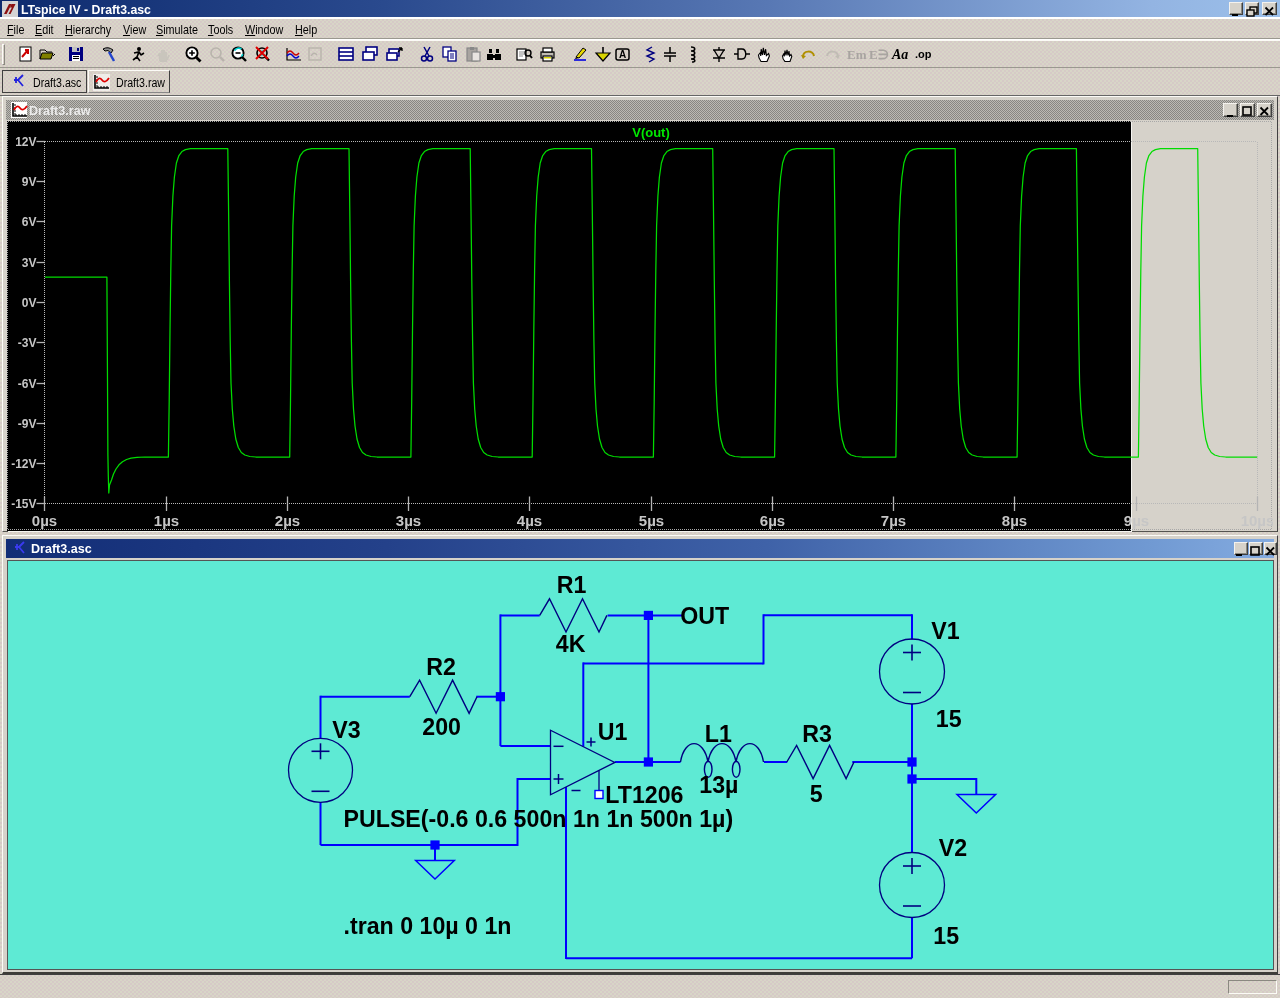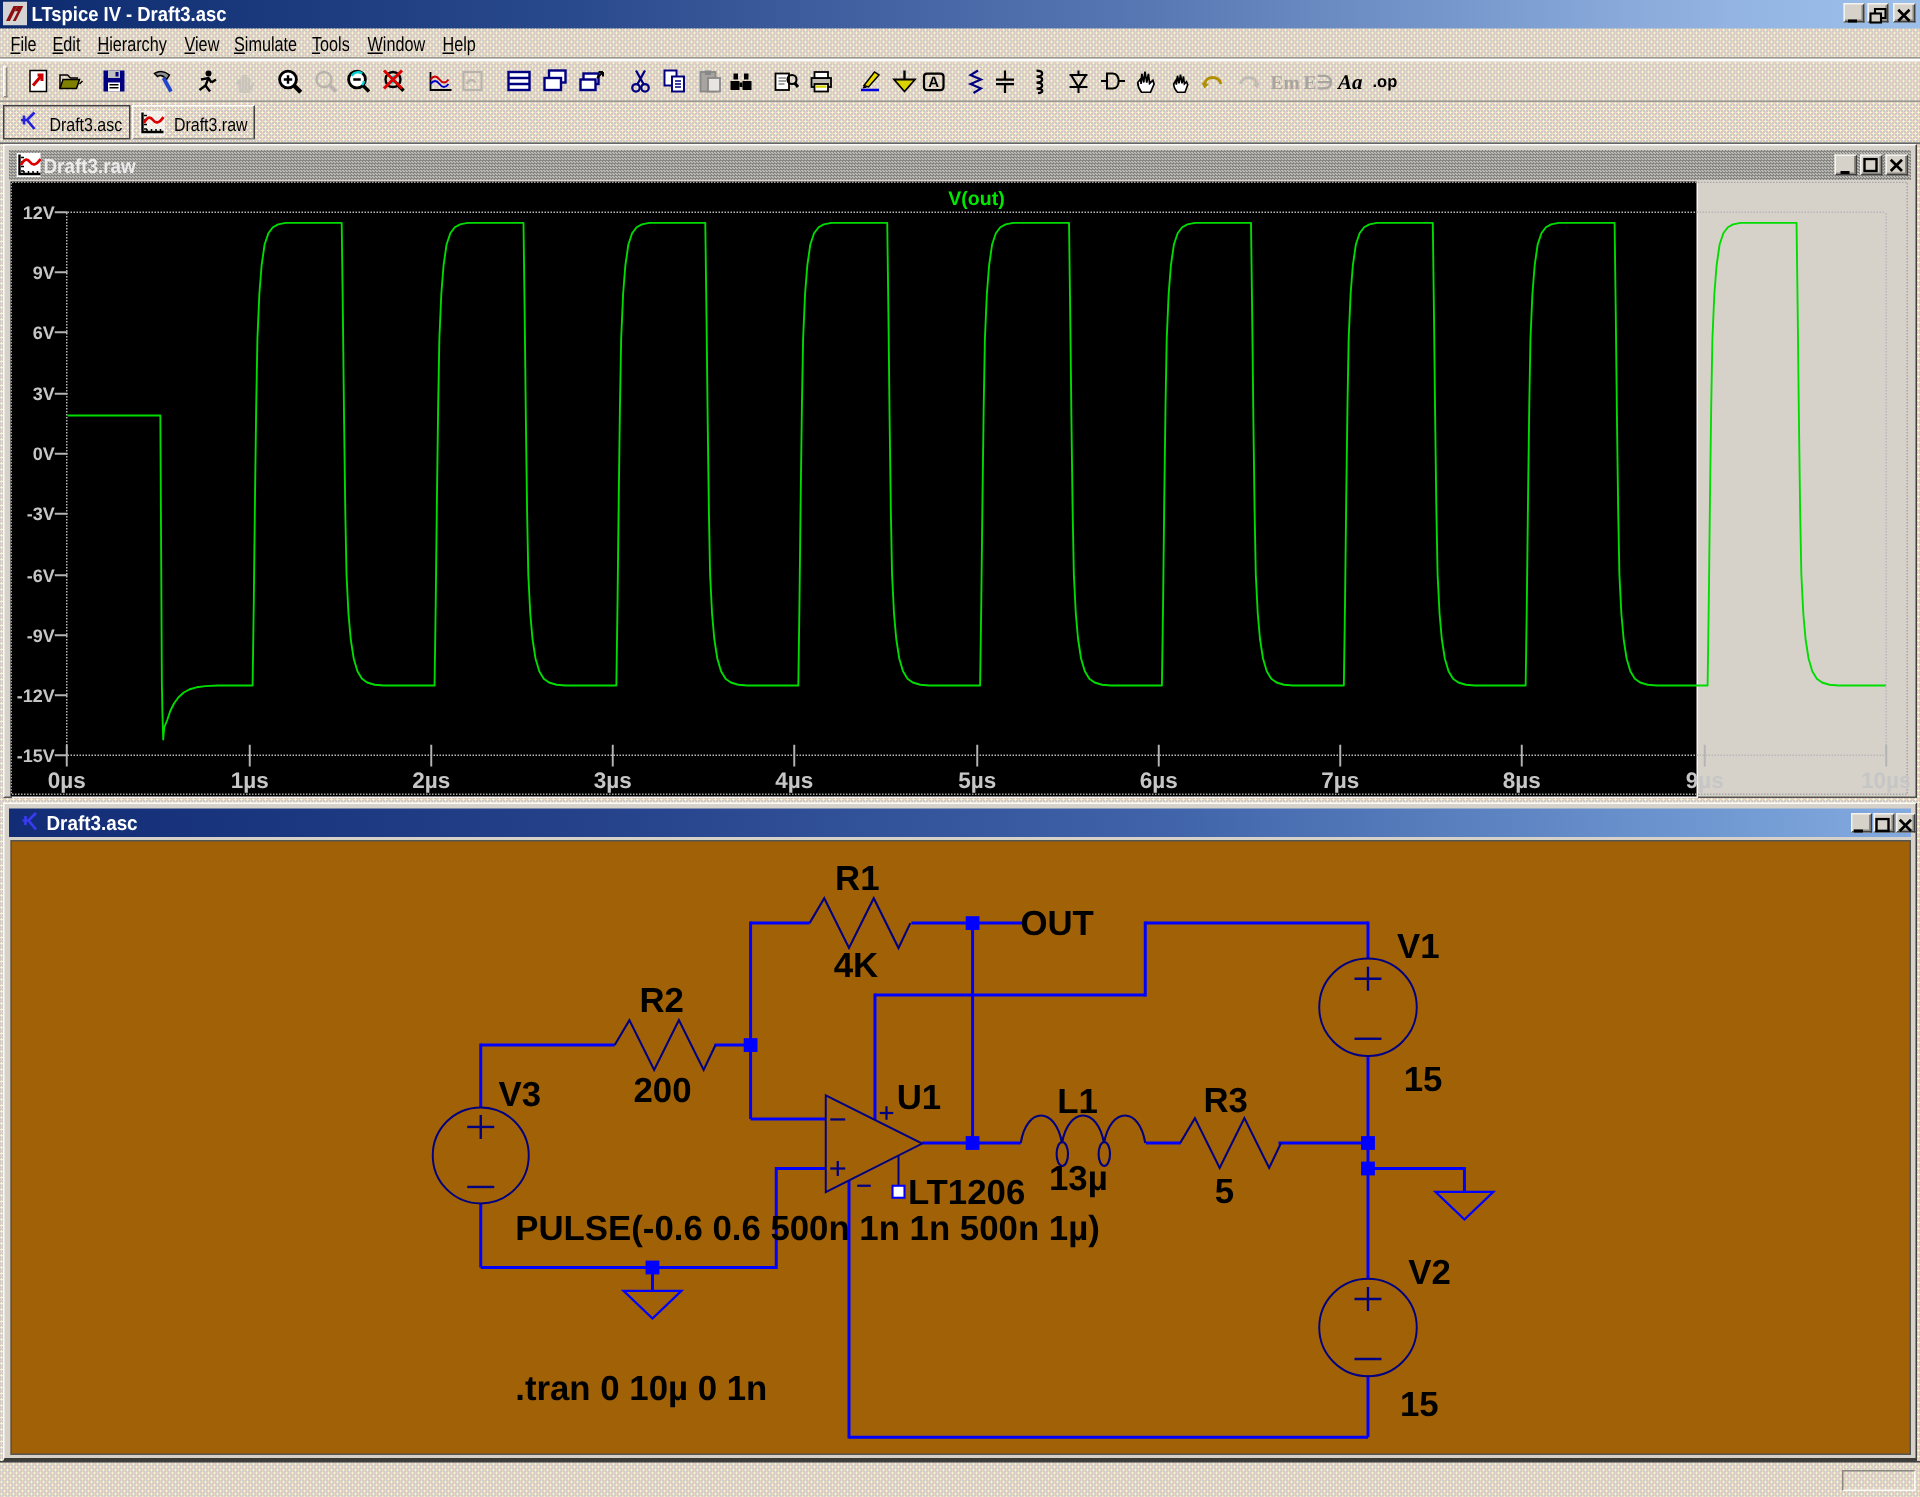--- a/index.html
+++ b/index.html
@@ -15,21 +15,21 @@
  background-size:2px 2px; }
 .axlab { font: bold 12px "Liberation Sans",sans-serif; fill:#c6c6c6; }
 .axlabx { font: bold 15px "Liberation Sans",sans-serif; fill:#c6c6c6; }
 .sch { font: bold 23.2px "Liberation Sans",sans-serif; fill:#000000; }
 .schb { font: bold 23.2px "Liberation Sans",sans-serif; fill:#000000; }
 .tsep { position:absolute; top:44px; height:21px; width:2px; border-left:1px solid #8a8880; border-right:1px solid #fbfaf6; }
 .tbtn { position:absolute; background:#d6d2ca; border-top:1px solid #f4f2ee; border-left:1px solid #f4f2ee; border-right:1.5px solid #404040; border-bottom:1.5px solid #404040; box-shadow: inset -1px -1px 0 #8a8880; color:#000; text-align:center; }
 </style></head>
 <body>
 
-<div class="abs" style="left:0;top:0;width:1280px;height:27px;background:linear-gradient(90deg,#0d2a6e 0%,#2a4a8e 30%,#5878b4 60%,#93b4e2 90%,#9cc0ea 100%)">
+<div class="abs" style="left:0;top:0;width:1280px;height:17px;background:linear-gradient(90deg,#0d2a6e 0%,#2a4a8e 30%,#5878b4 60%,#93b4e2 90%,#9cc0ea 100%)">
   <svg class="abs" style="left:2px;top:1px" width="16" height="16">
     <rect width="16" height="16" fill="#d4d4d4"></rect>
     <path d="M 2 13 L 7 3 h 2.6 L 4.6 13 Z" fill="#8c1010"></path>
     <path d="M 8.5 13 L 13.5 3 h -4 l -1.6 3.5 2 0 L 6.5 13 Z" fill="#8c1010"></path>
   </svg>
   <span class="abs" style="left:21px;top:2px;font-weight:bold;font-size:13.5px;color:#fff;transform:scaleX(0.91);transform-origin:0 0">LTspice IV - Draft3.asc</span>
   <div class="tbtn" style="left:1228.5px;top:2px;width:14.7px;height:12.5px"><svg width="12" height="10">
         <rect x="2" y="7" width="6" height="2" fill="#000"></rect>
       </svg></div>
   <div class="tbtn" style="left:1244.5px;top:2px;width:14.7px;height:12.5px"><svg width="13" height="11">
@@ -329,21 +329,21 @@
     <div class="tbtn" style="left:1228px;top:3.5px;width:13.5px;height:13px"><svg width="11" height="10">
           <rect x="1" y="7" width="6" height="2" fill="#000"></rect>
         </svg></div>
     <div class="tbtn" style="left:1243px;top:3.5px;width:13.5px;height:13px"><svg width="11" height="11">
           <rect x="1" y="1" width="8" height="8" fill="none" stroke="#000" stroke-width="1.6"></rect>
         </svg></div>
     <div class="tbtn" style="left:1257.5px;top:3.5px;width:13px;height:13px"><svg width="11" height="11">
           <path d="M 1.5 1.5 L 9 9 M 9 1.5 L 1.5 9" stroke="#000" stroke-width="1.8"></path>
         </svg></div>
   </div>
-  <div class="abs" style="left:4px;top:24px;width:1267px;height:410px;background:#a16207;border:1px solid #555">
+  <div class="abs" style="left:4px;top:24px;width:1267px;height:410px;background:#5eead4;border:1px solid #555">
     <svg width="1265" height="408" viewBox="0 0 1265 408">
       <g transform="translate(-7,-560)">
         <line x1="319.5" y1="695.7" x2="408.8" y2="695.7" stroke="#0000FF" stroke-width="2"></line>
 <line x1="475.3" y1="695.7" x2="500" y2="695.7" stroke="#0000FF" stroke-width="2"></line>
 <line x1="499.4" y1="613.4" x2="499.4" y2="745.0" stroke="#0000FF" stroke-width="2"></line>
 <line x1="499.4" y1="614.4" x2="538.7" y2="614.4" stroke="#0000FF" stroke-width="2"></line>
 <line x1="499.4" y1="745" x2="549.5" y2="745" stroke="#0000FF" stroke-width="2"></line>
 <line x1="606.6" y1="614.4" x2="683" y2="614.4" stroke="#0000FF" stroke-width="2"></line>
 <line x1="647.4" y1="614.4" x2="647.4" y2="761" stroke="#0000FF" stroke-width="2"></line>
 <line x1="582.3" y1="662.4" x2="762.5" y2="662.4" stroke="#0000FF" stroke-width="2"></line>

